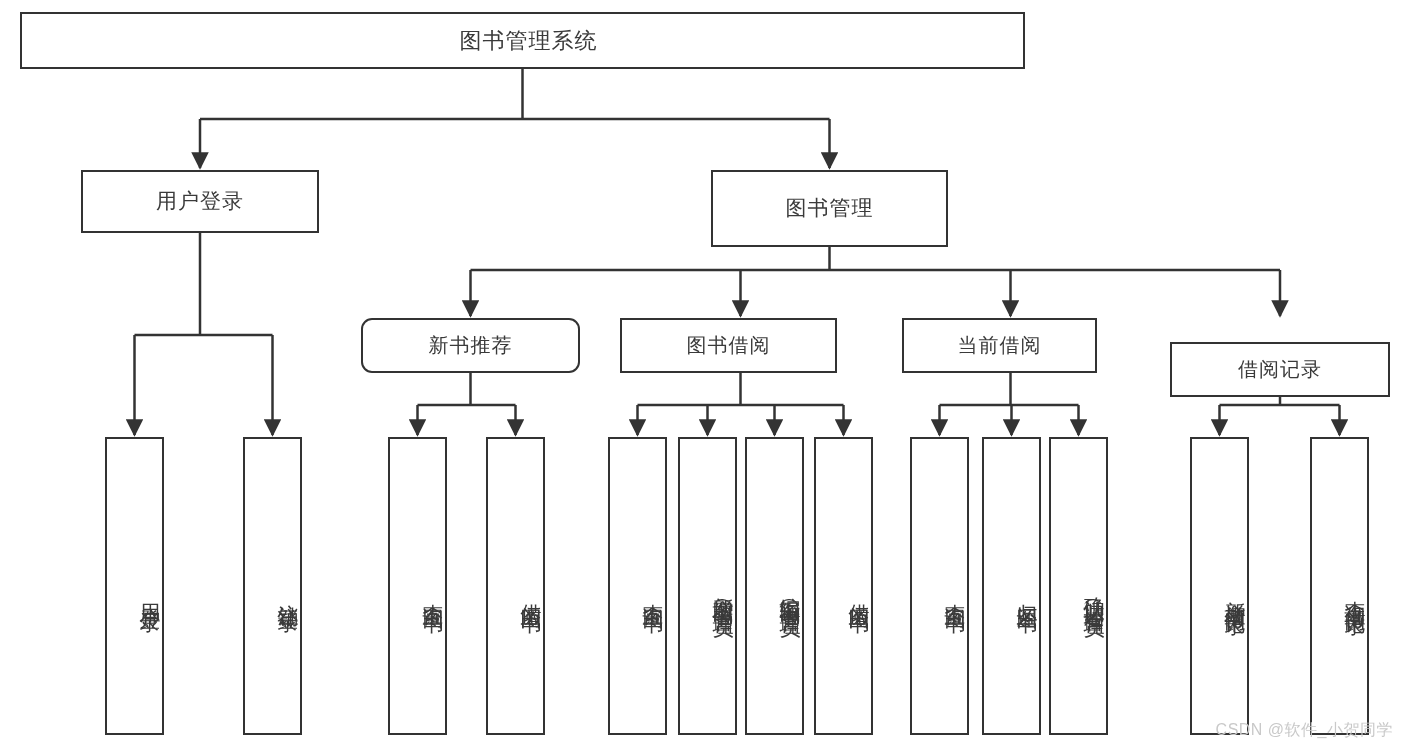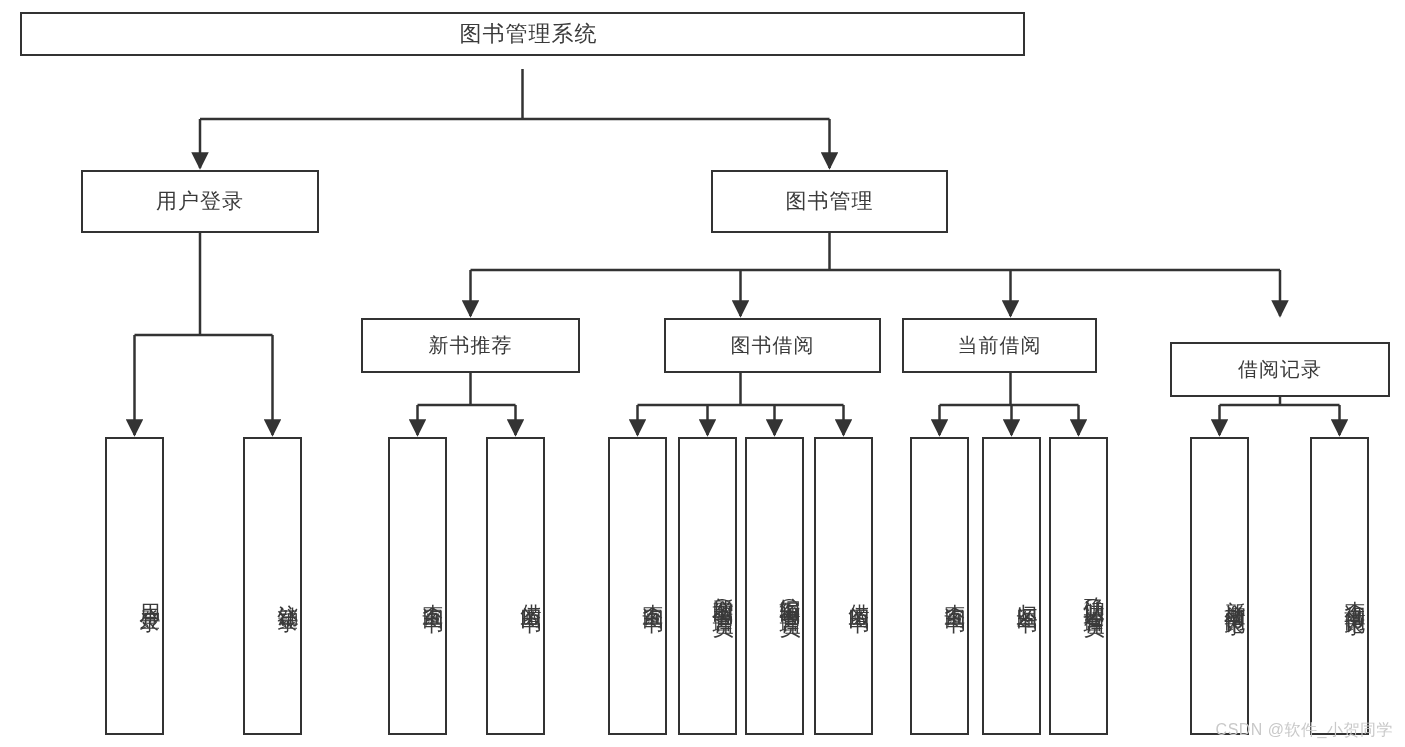--- a/index.html
+++ b/index.html
@@ -107,37 +107,37 @@
         <path d="M 939.5 405 L 939.5 435" marker-end="url(#arrow)"></path>
         <path d="M 1011.5 405 L 1011.5 435" marker-end="url(#arrow)"></path>
         <path d="M 1078.5 405 L 1078.5 435" marker-end="url(#arrow)"></path>
         <path d="M 1280 373 L 1280 405"></path>
         <path d="M 1219.5 405 L 1339.5 405"></path>
         <path d="M 1219.5 405 L 1219.5 435" marker-end="url(#arrow)"></path>
         <path d="M 1339.5 405 L 1339.5 435" marker-end="url(#arrow)"></path>
       </g>
   </svg>
 
-  <div class="node root" id="n-root" style="left: 20px; top: 12px; width: 1005px; height: 44px; padding-left: 12px;">
+  <div class="node root" id="n-root" style="left: 20px; top: 12px; width: 1005px; height: 57px; padding-left: 12px;">
     <span>图书管理系统</span>
   </div>
 
   <div id="level2-layer">
       <div class="node level2" style="left: 81px; top: 170px; width: 238px; height: 63px;">
         <span>用户登录</span>
       </div>
-      <div class="node level2" style="left: 711px; top: 170px; width: 237px; height: 63px;">
+      <div class="node level2" style="left: 711px; top: 170px; width: 237px; height: 77px;">
         <span>图书管理</span>
       </div>
     </div>
   <div id="level3-layer">
-      <div class="node level3" style="left: 361px; top: 318px; width: 219px; height: 55px;">
+      <div class="node level3" style="left: 361px; top: 318px; width: 219px; height: 55px; border-radius: 11px;">
         <span>新书推荐</span>
       </div>
-      <div class="node level3" style="left: 664px; top: 318px; width: 217px; height: 55px; justify-content: center;">
+      <div class="node level3" style="left: 620px; top: 318px; width: 217px; height: 55px; justify-content: center;">
         <span>图书借阅</span>
       </div>
       <div class="node level3" style="left: 902px; top: 318px; width: 195px; height: 55px;">
         <span>当前借阅</span>
       </div>
       <div class="node level3" style="left: 1170px; top: 318px; width: 220px; height: 55px; margin-top: 24px;">
         <span>借阅记录</span>
       </div>
     </div>
   <div id="leaf-layer">

